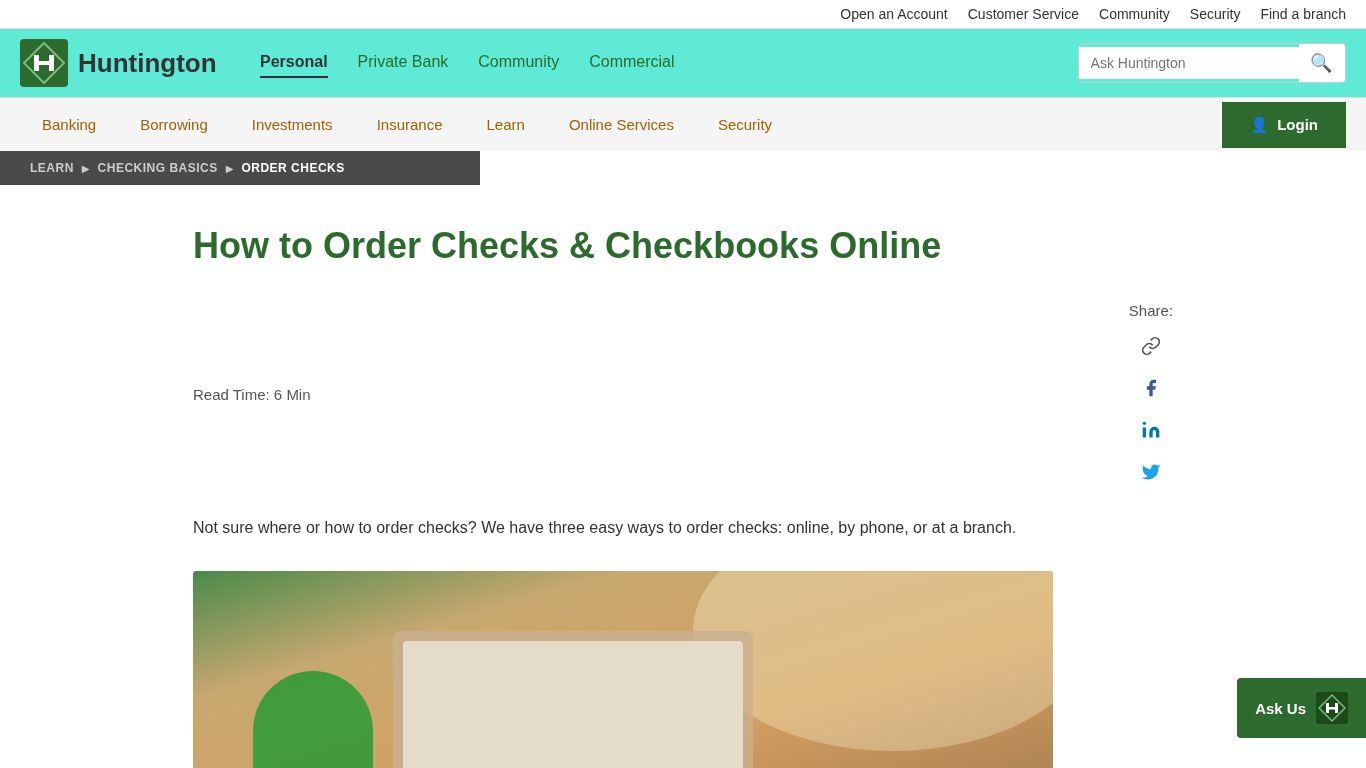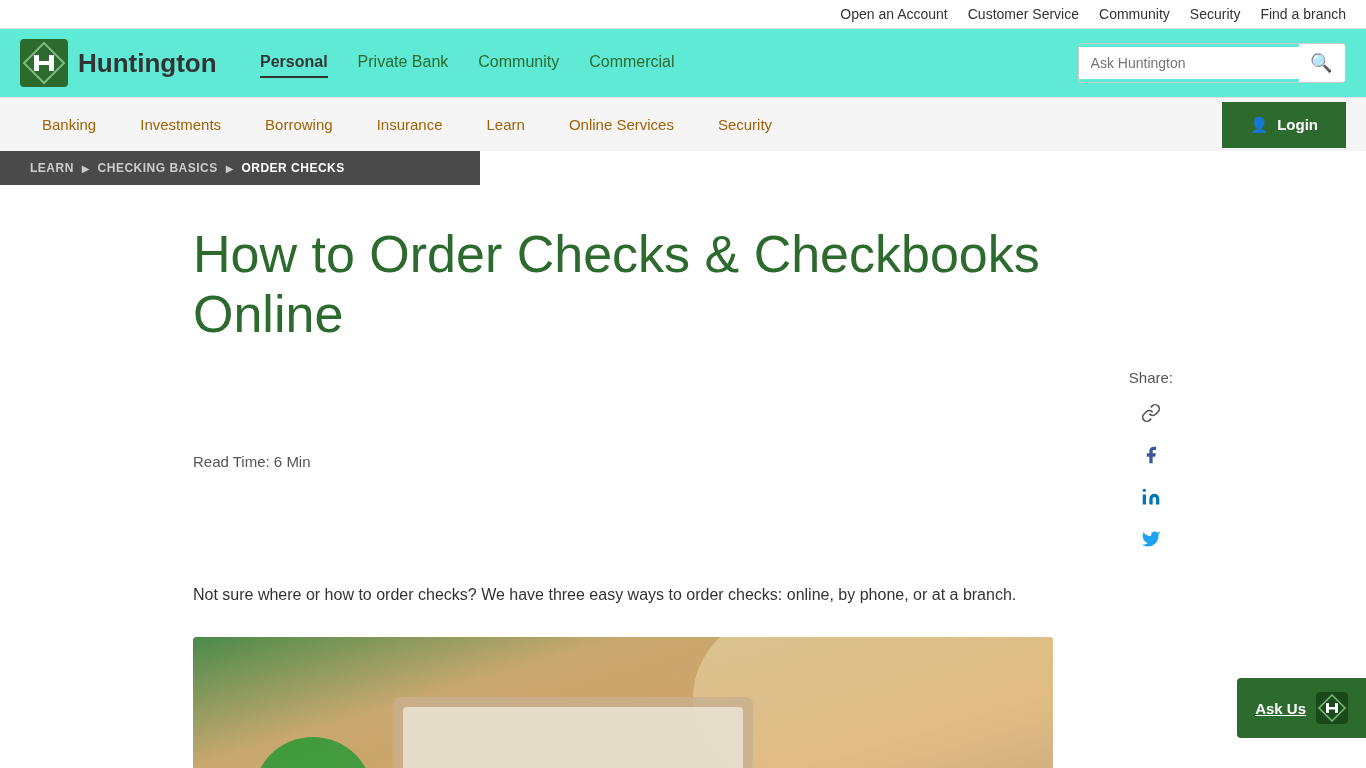--- a/index.html
+++ b/index.html
@@ -146,24 +146,24 @@
     }
 
     
     .main-content {
       max-width: 1100px;
       margin: 0 auto;
       padding: 40px 60px;
     }
     .article-title {
       color: #2d6a2d;
-      font-size: 52px;
-      font-weight: normal;
+      font-size: 36px;
+      font-weight: bold;
       line-height: 1.15;
-      margin-bottom: 24px;
+      margin-bottom: 36px;
     }
     .article-meta {
       display: flex;
       align-items: center;
       justify-content: space-between;
       margin-bottom: 28px;
     }
     .read-time {
       color: #555;
       font-size: 15px;
@@ -212,21 +212,20 @@
       color: #fff;
       display: flex;
       align-items: center;
       gap: 10px;
       padding: 14px 18px;
       cursor: pointer;
       border-radius: 4px 0 0 4px;
       font-size: 15px;
       font-weight: bold;
       z-index: 1000;
-      text-decoration: underline;
     }
     .ask-us-icon {
       width: 32px;
       height: 32px;
     }
   </style>
 </head>
 <body>
 
 <div class="utility-bar">
@@ -262,22 +261,22 @@
     <input class="search-input" type="text" placeholder="Ask Huntington" style="">
     <button class="search-btn">
       <span>🔍</span>
     </button>
   </div>
 </header>
 
 <nav class="secondary-nav">
   <div class="secondary-nav-links">
     <a>Banking</a>
+    <a>Borrowing</a>
     <a>Investments</a>
-    <a>Borrowing</a>
     <a>Insurance</a>
     <a>Learn</a>
     <a>Online Services</a>
     <a>Security</a>
   </div>
   <a class="login-btn" href="#">
     <span>👤</span>
     <span>Login</span>
   </a>
 </nav>

